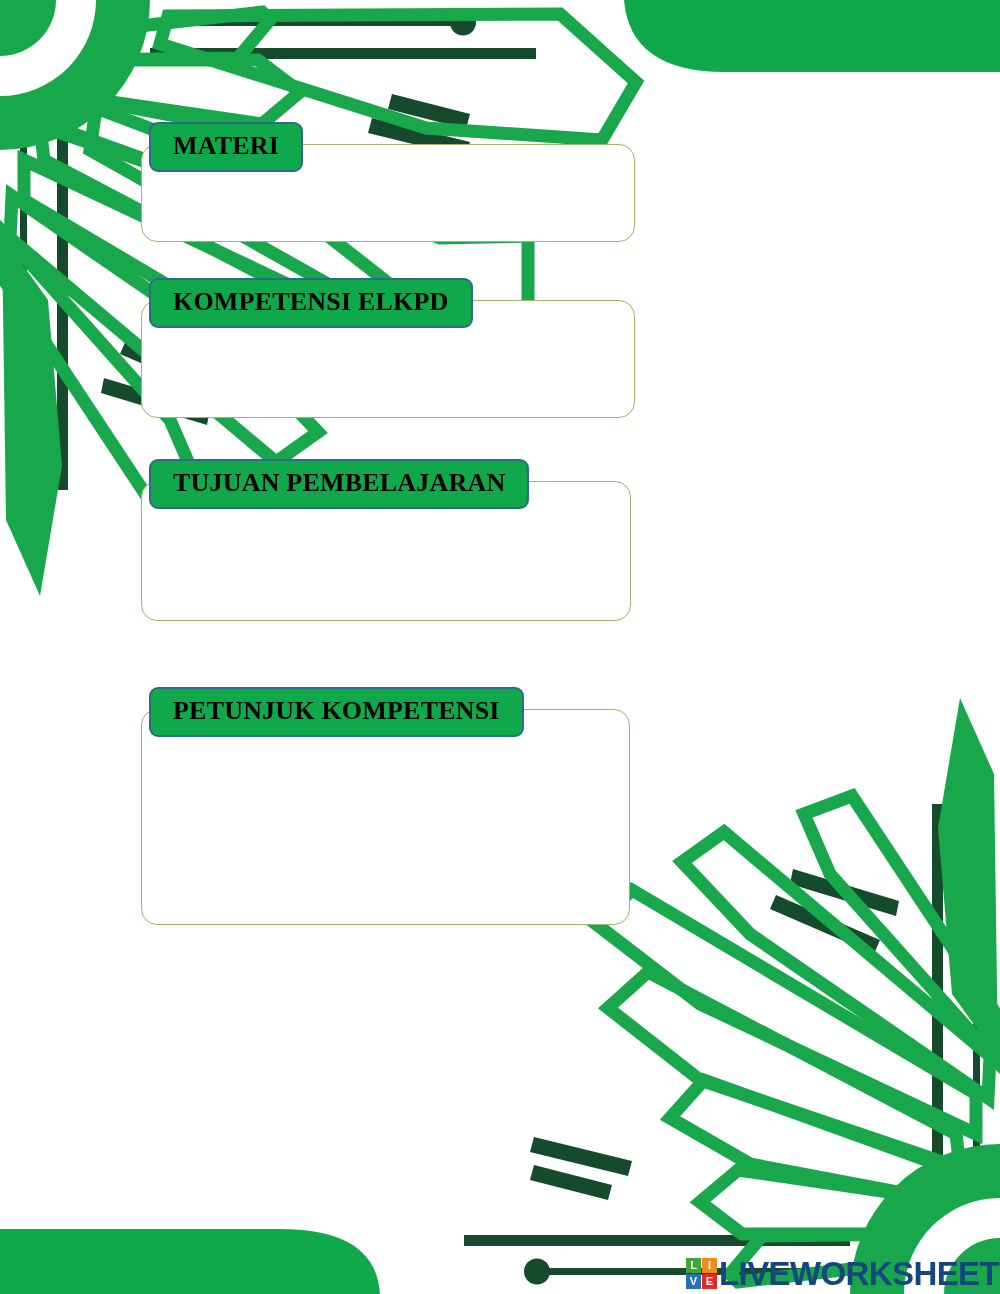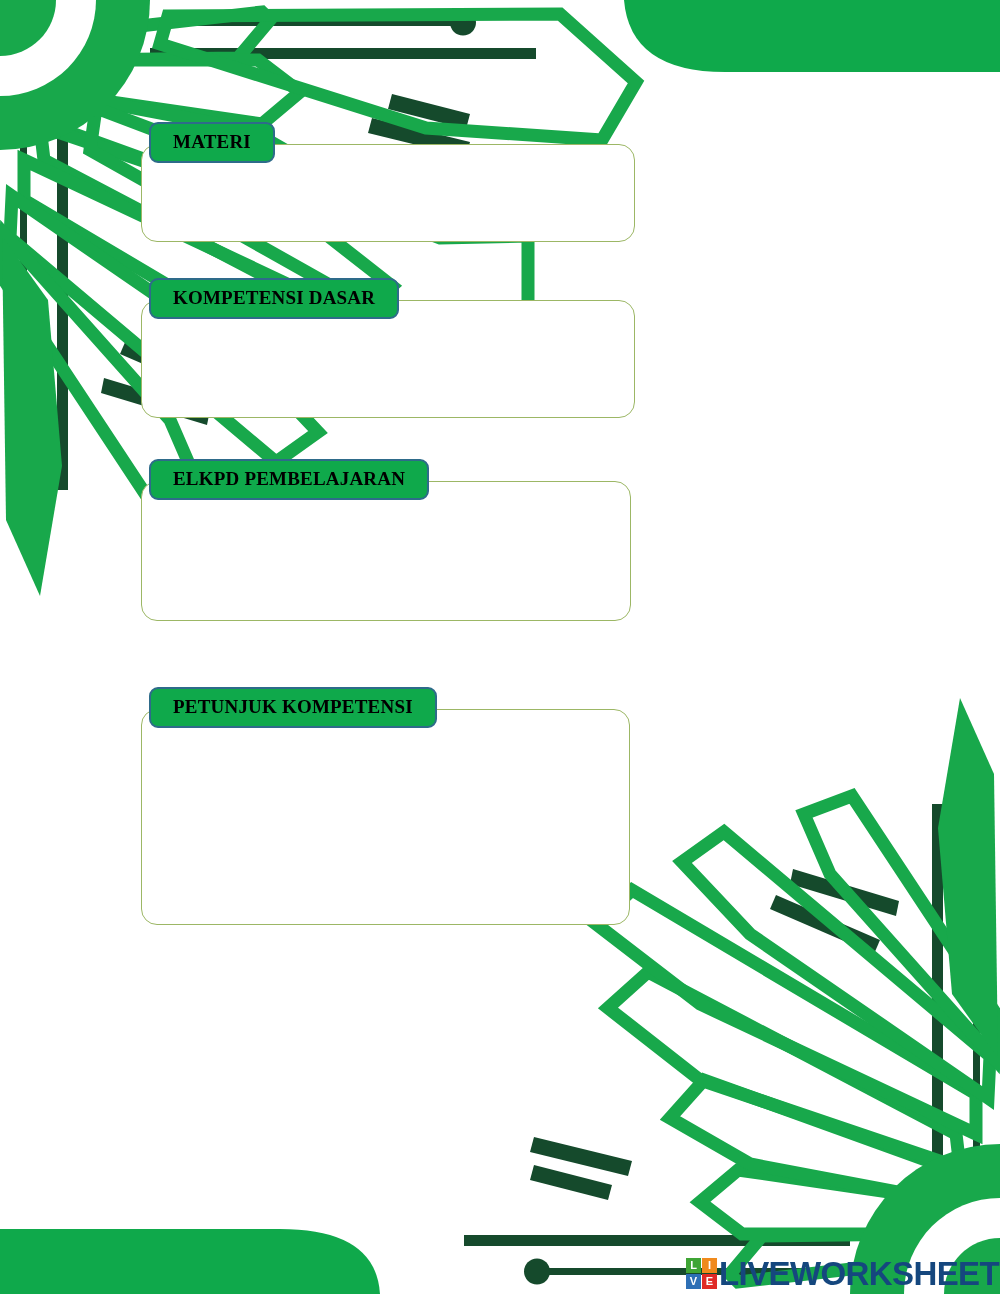--- a/index.html
+++ b/index.html
@@ -43,21 +43,21 @@
   }
 
   .tab {
     position: absolute;
     left: 0;
     top: 0;
     background: #0FA94B;
     border: 2px solid #2E6B8A;
     border-radius: 9px;
     color: #000000;
-    font-size: 19px;
+    font-size: 26px;
     font-weight: bold;
     letter-spacing: .2px;
     padding: 6px 22px 7px 22px;
     white-space: nowrap;
     z-index: 3;
     box-sizing: border-box;
     line-height: 1.25;
   }
 
   .panel {
@@ -236,29 +236,29 @@
     <div class="section" style="left:141px; top:122px; width:500px; height:120px;">
       <div class="panel" style="top:22px; width:494px; height:98px;"></div>
       <div class="tab" style="left:8px; top:0;">MATERI</div>
       <div class="panel-inner" style="left:50px; top:48px; width:420px;">
         <p class="panel-body">Sistem Persamaan Linear Dua Variabel (SPLDV)</p>
       </div>
     </div>
 
     <div class="section" style="left:141px; top:278px; width:500px; height:140px;">
       <div class="panel" style="top:22px; width:494px; height:118px;"></div>
-      <div class="tab" style="left:8px; top:0;">KOMPETENSI DASAR</div>
+      <div class="tab" style="left:8px; top:0;">KOMPETENSI ELKPD</div>
       <div class="panel-inner" style="left:45px; top:48px; width:430px;">
         <p class="panel-body">4.5 Menyelesaikan masalah yang berkaitan dengan Sistem Persamaan Linear Dua Variabel (SPLDV)</p>
       </div>
     </div>
 
     <div class="section" style="left:141px; top:459px; width:500px; height:162px;">
       <div class="panel" style="top:22px; width:490px; height:140px;"></div>
-      <div class="tab" style="left:8px; top:0;">ELKPD PEMBELAJARAN</div>
+      <div class="tab" style="left:8px; top:0;">TUJUAN PEMBELAJARAN</div>
       <div class="panel-inner" style="left:49px; top:52px; width:424px;">
         <p class="panel-body">Menyatakan bentuk sistem Persamaan Linear Dua Variabel (SPLDV) dari permasalahan sehari-hari dengan benar, dan menyelesaikannya</p>
       </div>
     </div>
 
     <div class="section" style="left:141px; top:687px; width:500px; height:238px;">
       <div class="panel" style="top:22px; width:489px; height:216px;"></div>
       <div class="tab" style="left:8px; top:0;">PETUNJUK KOMPETENSI</div>
       <div class="panel-inner" style="left:50px; top:56px; width:428px;">
         <ol class="steps" id="petunjuk-list">

